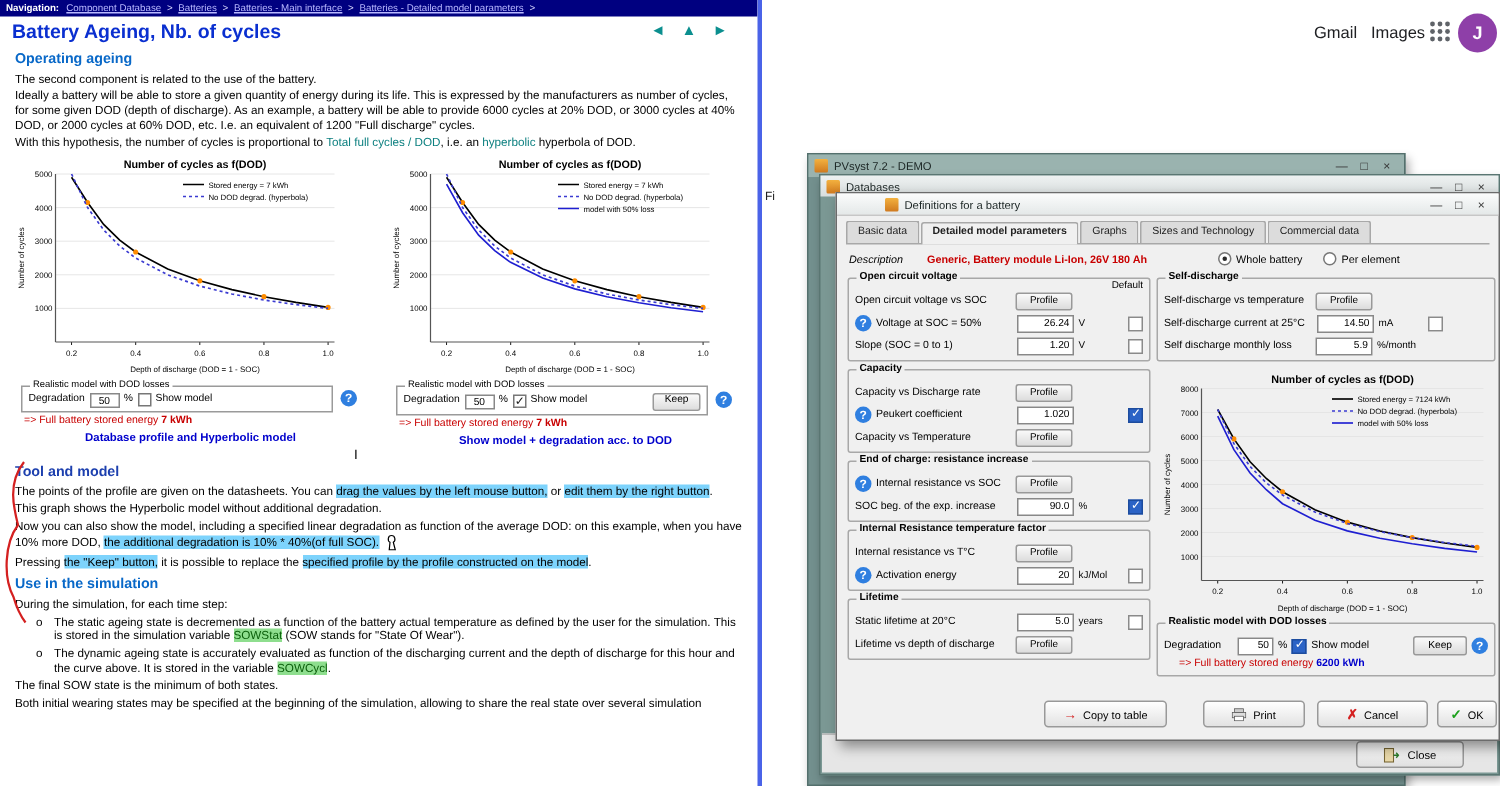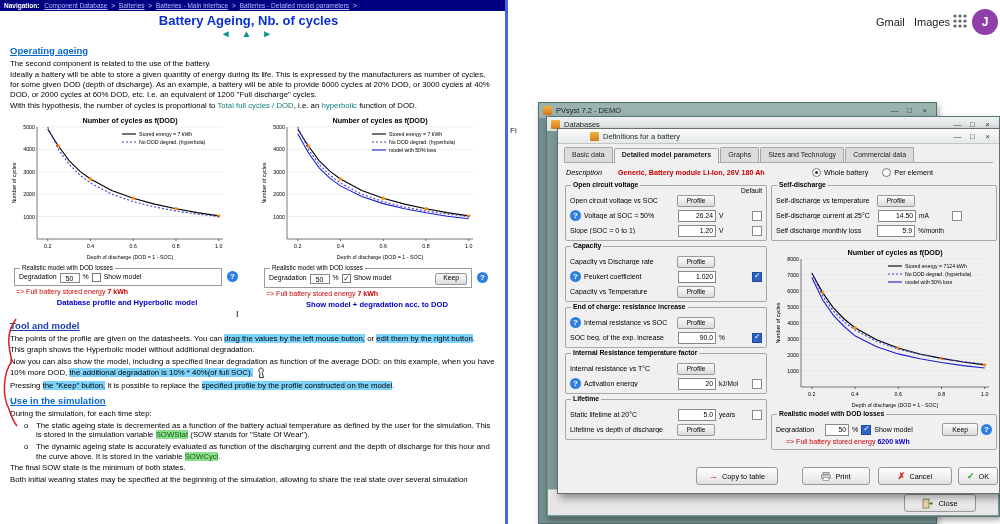--- a/index.html
+++ b/index.html
@@ -5,25 +5,25 @@
   *{margin:0;padding:0;box-sizing:border-box;}
   body{font-family:"Liberation Sans",sans-serif;background:#cfcfcf;}
   .screen{position:relative;width:1000px;height:524px;background:#fff;overflow:hidden;font-family:"Liberation Sans",sans-serif;}
 
   
   .help-pane{position:absolute;left:0;top:0;width:508px;height:524px;background:#fff;border-right:3px solid #4a63e8;overflow:hidden;}
   .nav-bar{background:#000080;color:#fff;font-size:6.5px;padding:2px 4px;white-space:nowrap;overflow:hidden;}
   .nav-bar .nav-label{font-weight:bold;color:#fff;margin-right:3px;}
   .nav-bar a{color:#b9b9ff;text-decoration:underline;cursor:pointer;}
   .nav-bar .sep{color:#dcdcff;margin:0 2px;}
-  .title-row{display:flex;justify-content:space-between;align-items:center;padding:2px 16px 1px 8px;flex-direction:column;}
+  .title-row{display:flex;justify-content:space-between;align-items:center;padding:2px 16px 1px 8px;}
   .page-title{color:#0a2fd0;font-size:13px;font-weight:bold;}
   .nav-arrows{color:#0b8f8f;font-size:10px;letter-spacing:4px;cursor:pointer;}
   .help-body{padding:0 10px;font-size:7.8px;line-height:1.24;color:#000;}
-  .h2{color:#0868c8;font-weight:bold;font-size:9.5px;margin:5px 0 2px;text-decoration:underline;}
+  .h2{color:#0868c8;font-weight:bold;font-size:9.5px;margin:5px 0 2px;}
   .h2.navy{color:#1c3fae;}
   .help-body p{margin:2px 0;}
   .tlink{color:#0b7f7f;text-decoration:none;cursor:pointer;}
   .red{color:#c80000;}
   .hl{background:#7dd3fc;}
   .hlg{background:#8ede8e;color:#0b5f0b;}
   .charts-row{display:flex;gap:16px;margin:3px 0 2px;}
   .chart-block{width:234px;}
   .chart{display:block;}
   .mrow{display:flex;align-items:center;gap:5px;margin:3px 6px 0 4px;}
@@ -432,21 +432,21 @@
       <span class="nav-arrows">
         <span>◄</span>
         <span>▲</span>
         <span>►</span>
       </span>
     </div>
     <div class="help-body">
       <div class="h2">Operating ageing</div>
       <p>The second component is related to the use of the battery.</p>
       <p>Ideally a battery will be able to store a given quantity of energy during its life. This is expressed by the manufacturers as number of cycles, for some given DOD (depth of discharge). As an example, a battery will be able to provide  6000 cycles at 20% DOD, or  3000 cycles at 40% DOD, or 2000 cycles at 60% DOD, etc.  I.e. an equivalent of 1200 "Full discharge" cycles.</p>
-      <p><span>With this hypothesis,  the number of cycles is proportional to </span><a class="tlink">Total full cycles / DOD</a><span>, i.e. an </span><a class="tlink">hyperbolic</a><span> function of DOD.</span></p>
+      <p><span>With this hypothesis,  the number of cycles is proportional to </span><a class="tlink">Total full cycles / DOD</a><span>, i.e. an </span><a class="tlink">hyperbolic</a><span> hyperbola of DOD.</span></p>
 
       <div class="charts-row">
         <div class="chart-block">
           <div class="chart"><svg width="218" height="148">
                 <text x="120" y="9" text-anchor="middle" font-size="7.2" font-weight="bold" fill="#000" font-family="Liberation Sans, sans-serif">Number of cycles as f(DOD)</text>
                 <line x1="27" y1="102.60000000000001" x2="213" y2="102.60000000000001" stroke="#e3e3e3" stroke-width="0.6"></line>
                 <text x="25" y="104.60000000000001" text-anchor="end" font-size="5.3" fill="#000">1000</text>
                 <line x1="27" y1="80.2" x2="213" y2="80.2" stroke="#e3e3e3" stroke-width="0.6"></line>
                 <text x="25" y="82.2" text-anchor="end" font-size="5.3" fill="#000">2000</text>
                 <line x1="27" y1="57.800000000000004" x2="213" y2="57.800000000000004" stroke="#e3e3e3" stroke-width="0.6"></line>

